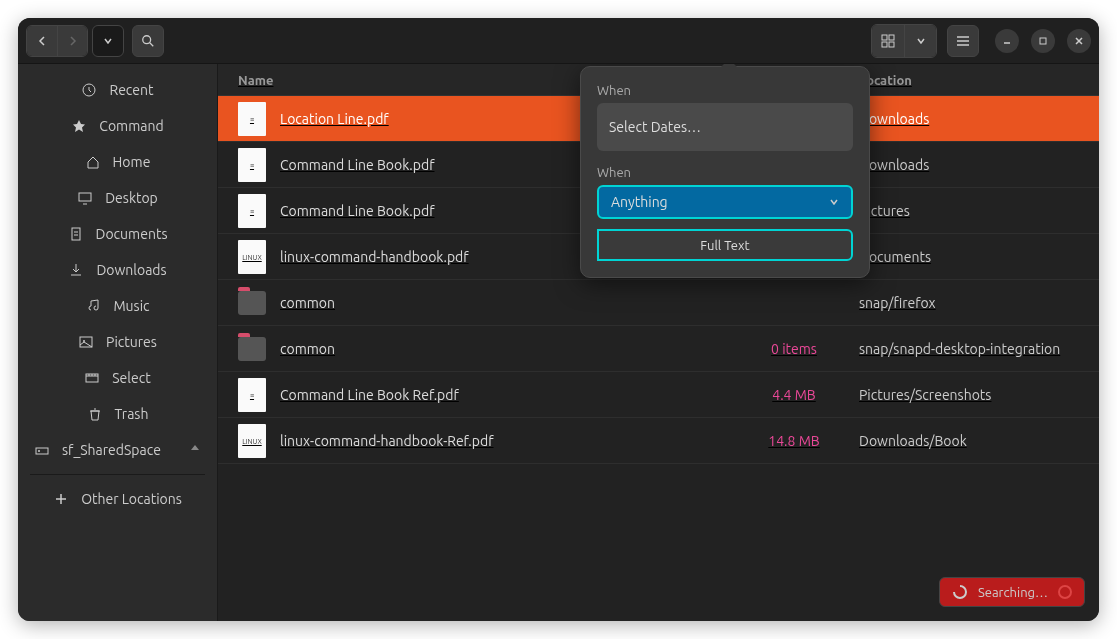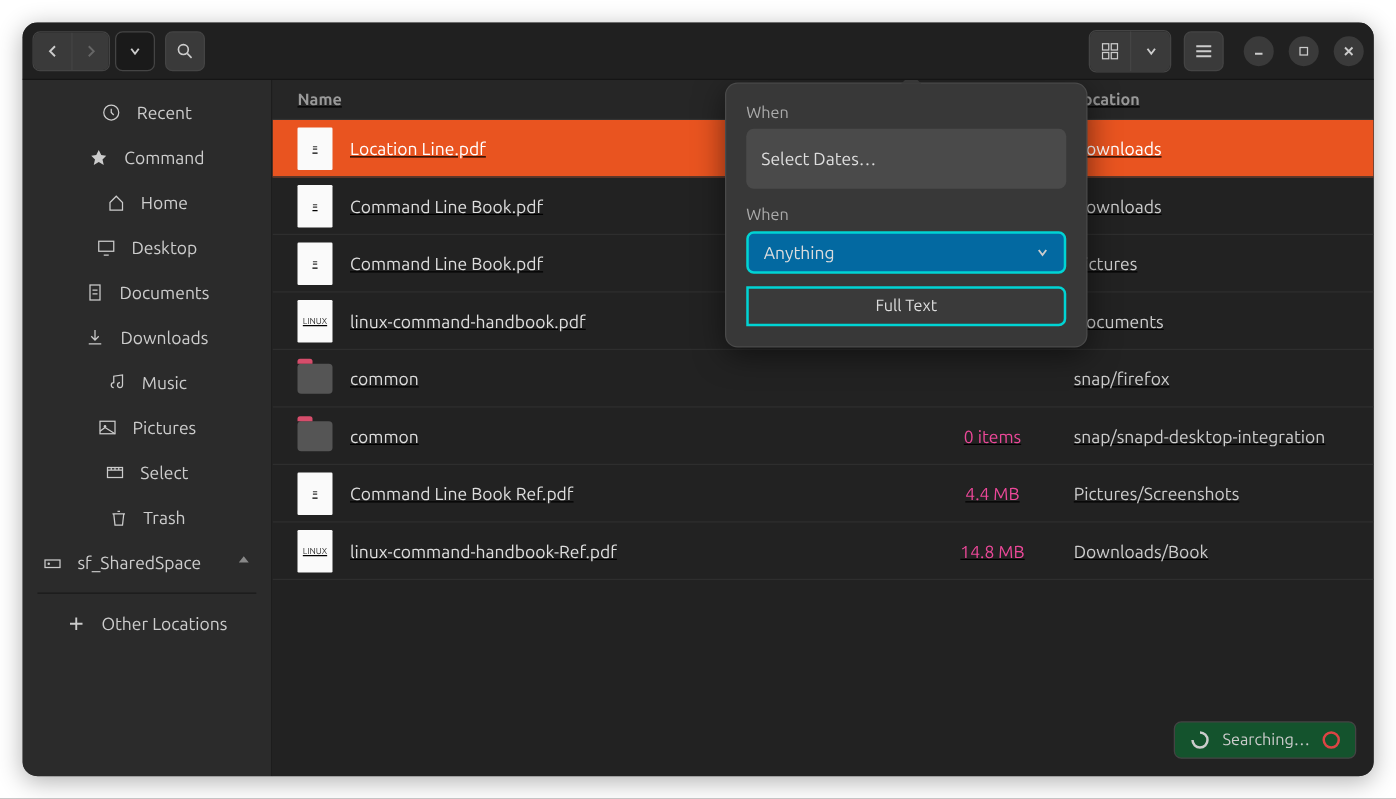--- a/index.html
+++ b/index.html
@@ -106,21 +106,21 @@
 }
 .pop-toggle { display: flex; gap: 0; }
 .pop-tog-btn {
   flex: 1; height: 32px; background: #4a4a4a; border: 1px solid #555;
   color: #ddd; font-size: 13px; cursor: pointer;
 }
 .pop-tog-btn:first-child { border-radius: 6px 0 0 6px; }
 .pop-tog-btn:last-child { border-radius: 0 6px 6px 0; border: 2px solid #00d4d4; background: #3a3a3a; }
 .statusbar {
   position: absolute; bottom: 14px; right: 14px;
-  background: #14532d; border: 1px solid #444; border-radius: 6px;
+  background: #b91c1c; border: 1px solid #444; border-radius: 6px;
   padding: 6px 12px; display: flex; align-items: center; gap: 10px;
   color: #ccc; font-size: 13px;
 }
 .status-dot { width: 14px; height: 14px; border-radius: 50%; border: 2px solid #d44; }
 .spinner { width: 16px; height: 16px; }
 </style>
 </head>
 <body>
 
 <div class="window">

